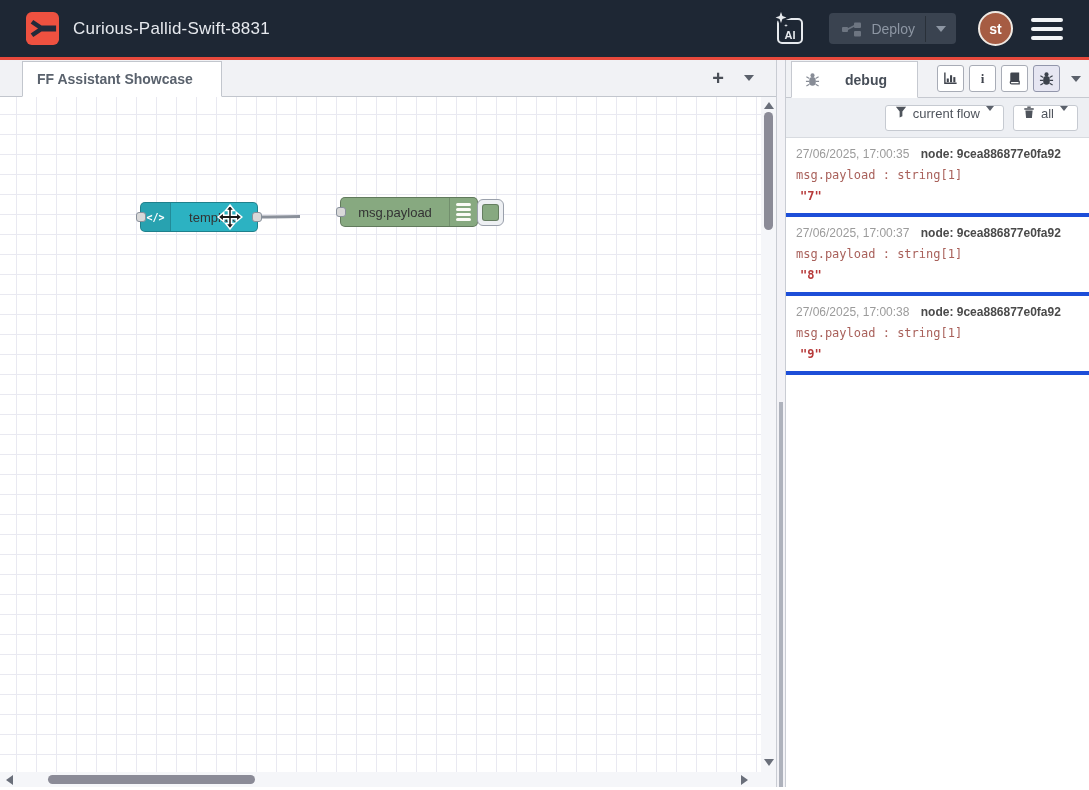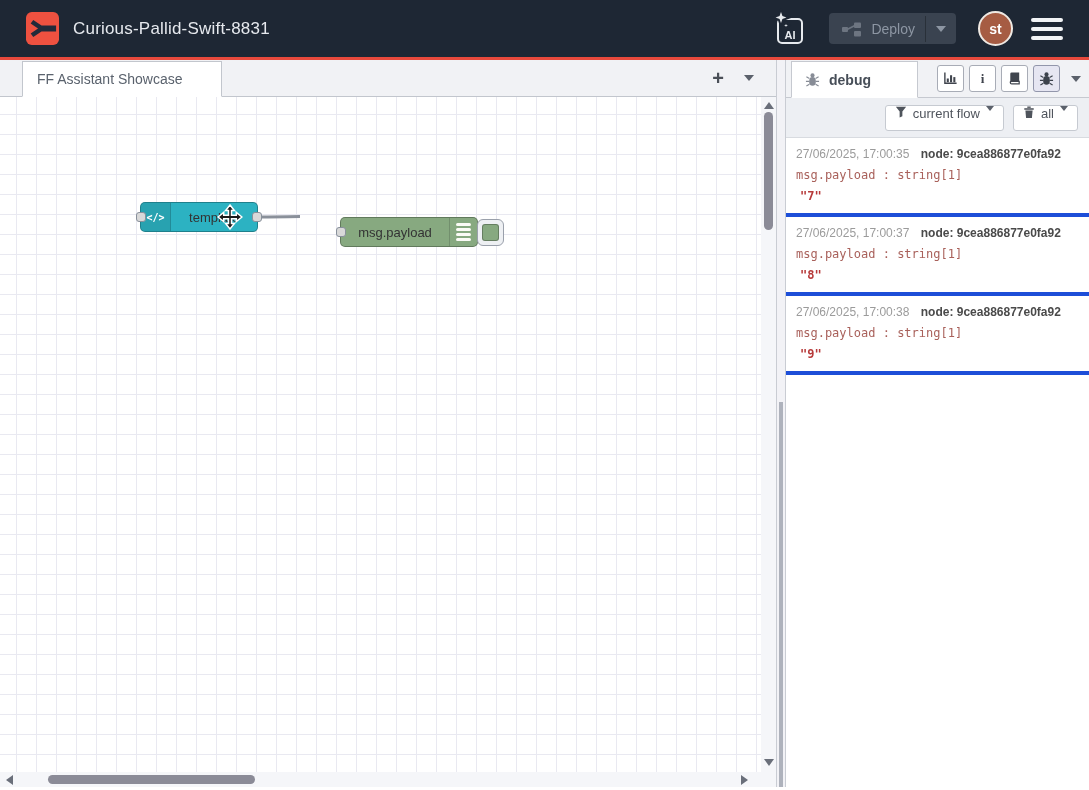--- a/index.html
+++ b/index.html
@@ -29,38 +29,38 @@
   
   .main { display:flex; height:727px; }
   .left-col { flex:1; display:flex; flex-direction:column; min-width:0; }
 
   
   .tabbar { height:37px; background:#f1f2f5; border-bottom:1px solid #c2c6cd;
             display:flex; align-items:flex-end; position:relative; }
   .flow-tab { margin-left:22px; height:36px; margin-bottom:-1px; width:200px;
               background:#fff; border:1px solid #c2c6cd; border-bottom:1px solid #fff;
               display:flex; align-items:center; padding-left:14px; cursor:pointer; }
-  .flow-tab-label { font-size:14px; font-weight:normal; color:#5a626d; }
+  .flow-tab-label { font-size:14px; font-weight:bold; color:#5a626d; }
   .tab-actions { margin-left:auto; display:flex; align-items:center; gap:20px; padding-right:22px; height:100%; }
   .tab-plus { font-size:20px; font-weight:bold; color:#4a4f57; background:none; border:none; cursor:pointer; line-height:1; }
   .tab-caret { background:none; border:none; cursor:pointer; display:flex; }
   .tab-caret .caret-tri, .sb-caret .caret-tri, .tool-caret { border-top-color:#5b616b; }
 
   
   .canvas { flex:1; position:relative; background-color:#fff;
             background-image:
               linear-gradient(to right,#e9e9f1 1px,transparent 1px),
               linear-gradient(to bottom,#e9e9f1 1px,transparent 1px);
             background-size:20px 20px; background-position:-4px -3px; overflow:hidden; }
   .wire-layer { position:absolute; inset:0; pointer-events:none; }
 
   .rnode { position:absolute; height:30px; border-radius:5px; border:1px solid rgba(0,0,0,.28);
            display:flex; align-items:stretch; cursor:move; }
   .node-template { left:140px; top:105px; width:118px; background:var(--node-teal,#2cb2c2); }
-  .node-debug { left:340px; top:120px; width:138px; background:var(--node-green,#87a980); }
+  .node-debug { left:340px; top:100px; width:138px; background:var(--node-green,#87a980); }
   .node-icon-left { width:30px; background:rgba(0,0,0,.09); border-right:1px solid rgba(0,0,0,.14);
                     border-radius:4px 0 0 4px; display:flex; align-items:center; justify-content:center;
                     color:#fff; font-weight:bold; font-size:10px; font-family:"DejaVu Sans Mono",monospace; }
   .node-label { flex:1; display:flex; align-items:center; justify-content:center;
                 color:#333; font-size:13px; white-space:nowrap; }
   .node-icon-right { width:28px; border-left:1px solid rgba(0,0,0,.15); display:flex; flex-direction:column;
                      align-items:center; justify-content:center; gap:2px; }
   .node-icon-right i { display:block; width:15px; height:3px; border-radius:1.5px; background:#fbfbf6; }
   .port { position:absolute; width:10px; height:10px; top:9px; background:#d9d9d9;
           border:1px solid #88909b; border-radius:3px; cursor:crosshair; }
@@ -89,21 +89,21 @@
   .splitter { width:10px; background:#f2f2f6; border-left:1px solid #c9ccd3;
               border-right:1px solid #c9ccd3; position:relative; cursor:col-resize; }
   .splitter .grip { position:absolute; left:2px; width:4px; top:47%; bottom:0; background:#aeb2bc; }
 
   
   .sidebar { width:303px; display:flex; flex-direction:column; background:#fff; }
   .sb-tabs { height:38px; background:#f1f2f5; border-bottom:1px solid #c6c9d0;
              display:flex; align-items:flex-end; padding-left:5px; }
   .sb-tab { height:37px; margin-bottom:-1px; width:127px; background:#fff;
             border:1px solid #c6c9d0; border-bottom:1px solid #fff;
-            display:flex; align-items:center; gap:9px; padding-left:13px; cursor:pointer; }
+            display:flex; align-items:center; gap:25px; padding-left:13px; cursor:pointer; }
   .sb-tab-label { font-size:14px; font-weight:bold; color:#474e58; }
   .sb-iconbar { margin-left:auto; display:flex; align-items:center; gap:5px; padding-right:8px; height:100%; }
   .sb-iconbtn { width:27px; height:27px; background:#fff; border:1px solid #a8acb6; border-radius:3px;
                 display:flex; align-items:center; justify-content:center; cursor:pointer; }
   .sb-iconbtn.active { background:#e6e6f2; border-color:#9296ab; }
   .sb-caret { background:none; border:none; cursor:pointer; display:flex; margin-left:6px; }
 
   .sb-toolbar { height:40px; background:#edeff3; border-bottom:1px solid #d8dbe0;
                 display:flex; align-items:center; justify-content:flex-end; gap:9px; padding-right:11px; }
   .tool-btn { display:flex; align-items:flex-start; gap:6px; background:#fff; border:1px solid #c6cad1;

